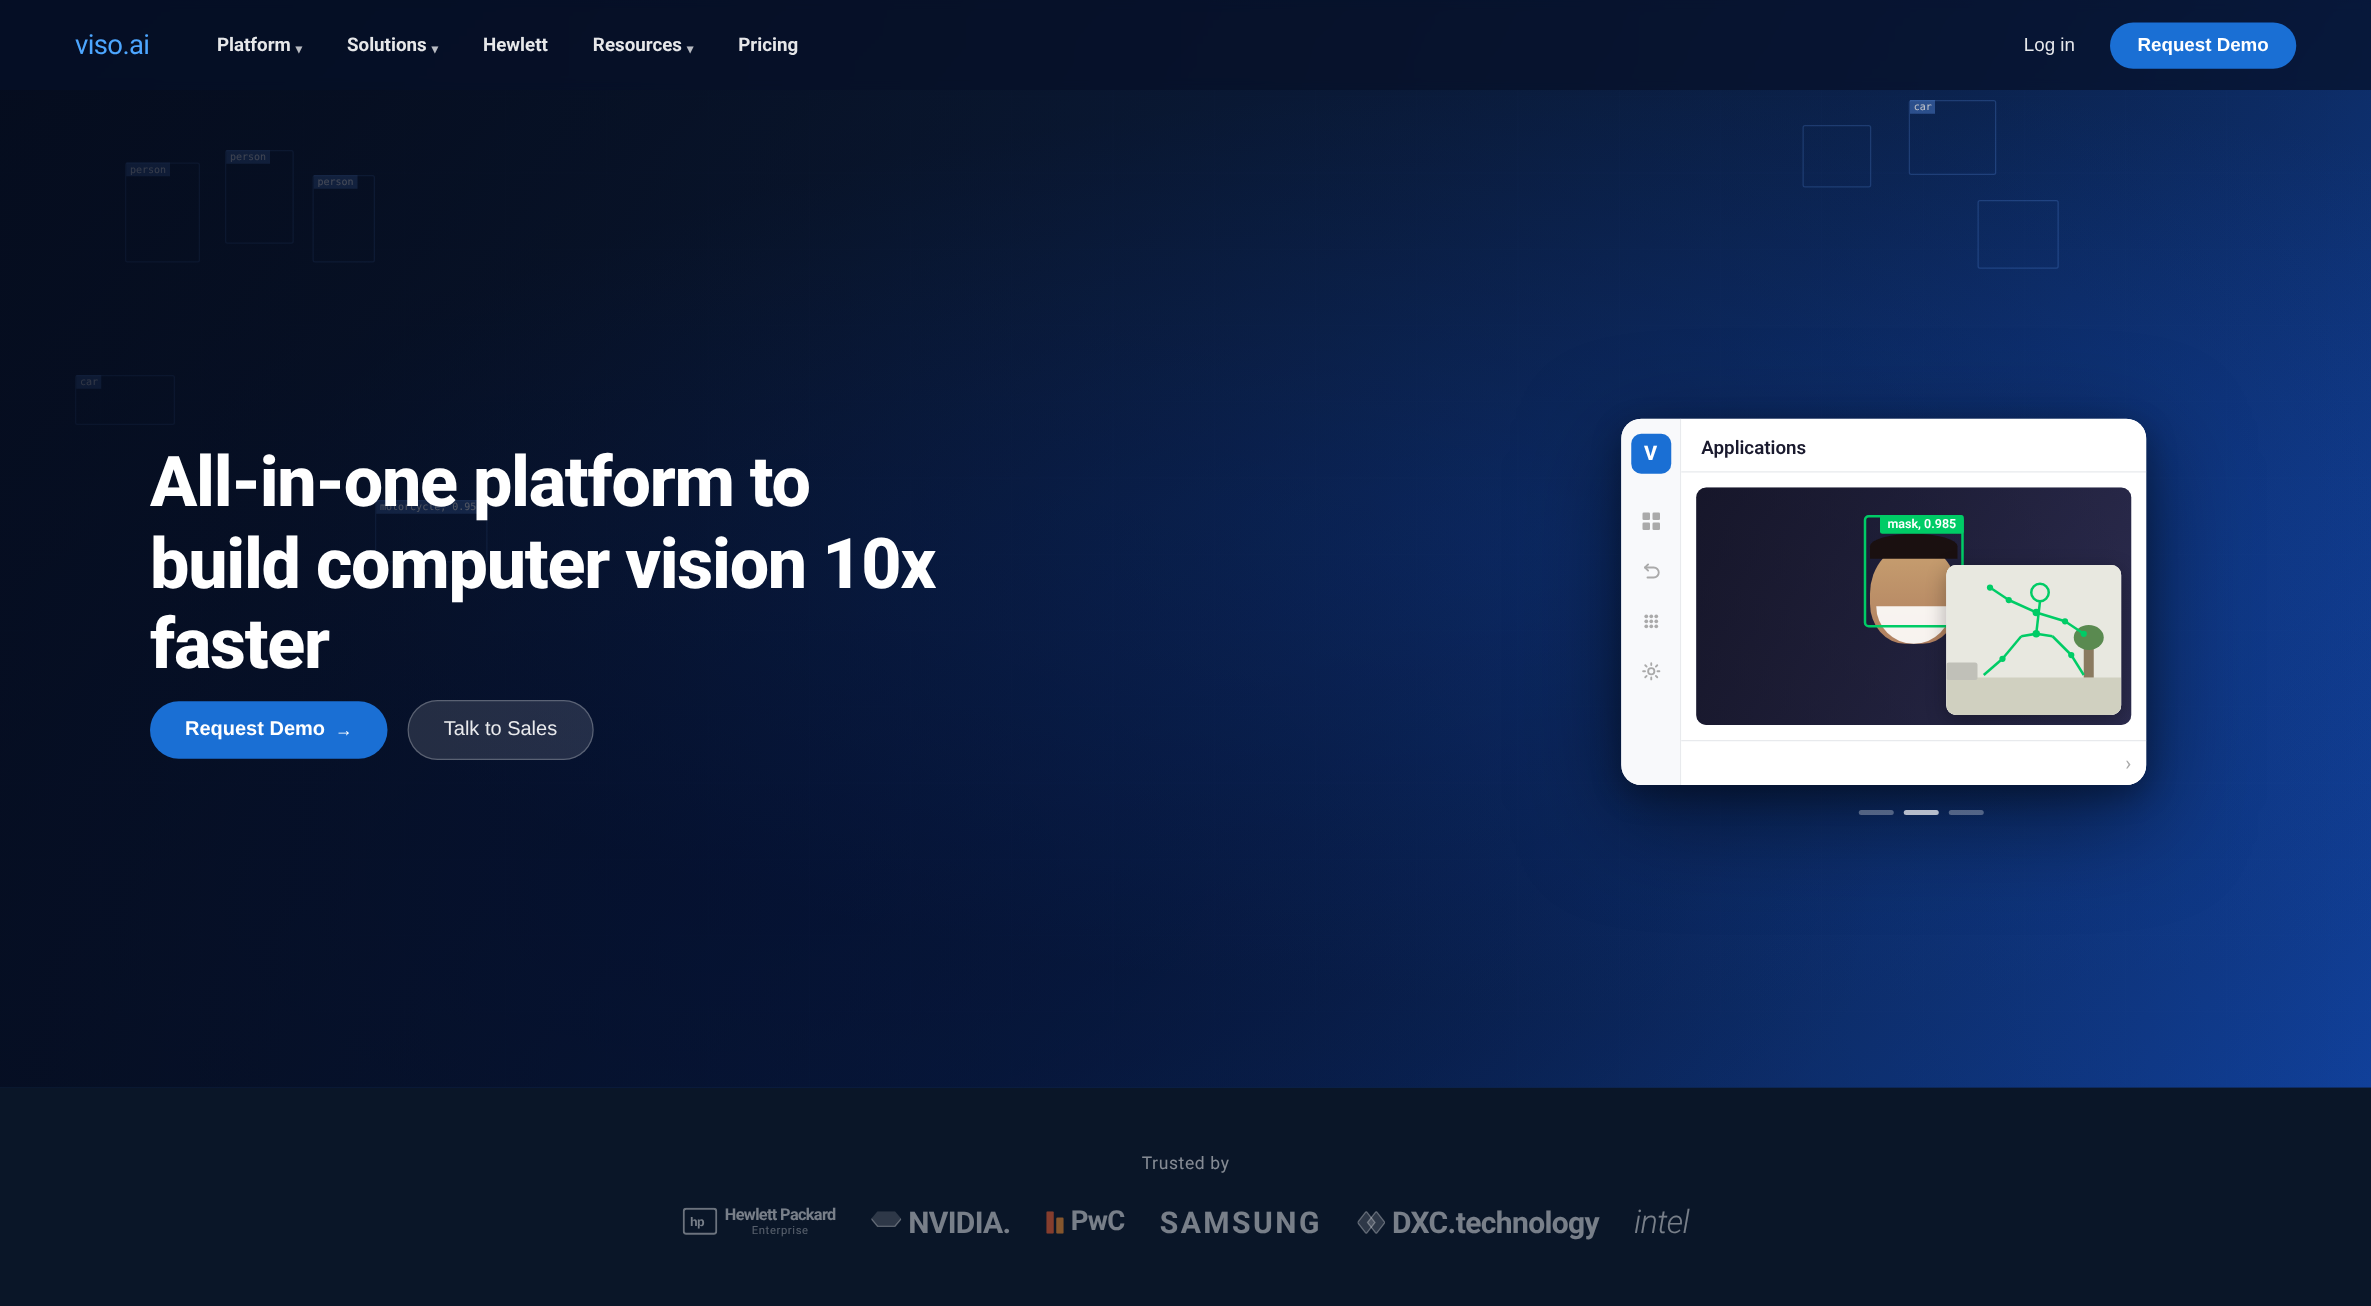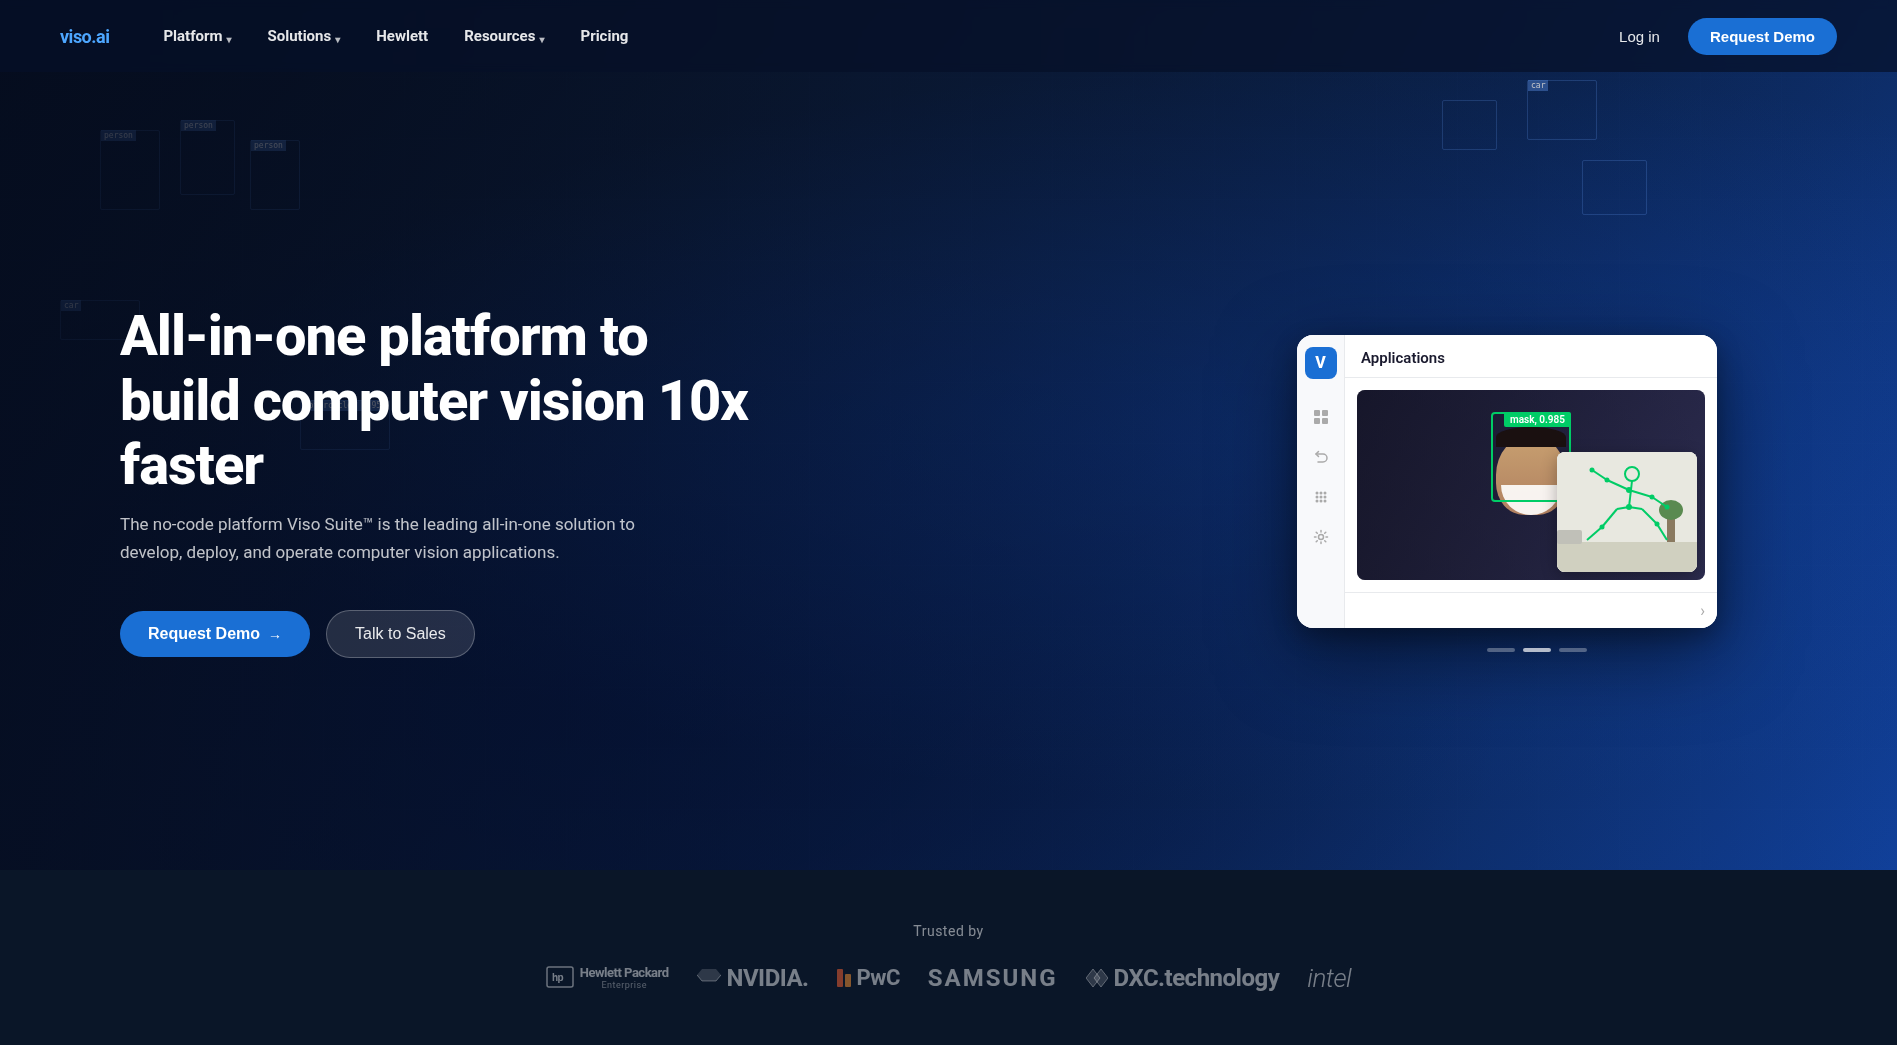--- a/index.html
+++ b/index.html
@@ -55,22 +55,22 @@
       backdrop-filter: blur(4px);
     }
 
     .navbar-left {
       display: flex;
       align-items: center;
       gap: 40px;
     }
 
     .logo {
-      font-size: 18px;
-      font-weight: 700;
+      font-size: 22px;
+      font-weight: 400;
       color: #fff;
       letter-spacing: -0.5px;
       text-decoration: none;
       text-align: center;
     }
 
     .logo span {
       color: #4da6ff;
     }
 
@@ -527,21 +527,20 @@
     <div class="navbar-right">
       <button class="btn-login">Log in</button>
       <button class="btn-demo">Request Demo</button>
     </div>
   </nav>
 
   <div class="hero-content">
 
     <div class="hero-text">
       <h1 class="hero-title">All-in-one platform to build computer vision 10x faster</h1>
-      <p class="hero-subtitle">The no-code platform Viso Suite™ is the leading all-in-one solution to develop, deploy, and operate computer vision applications.</p>
       <div class="hero-buttons">
         <button class="btn-request-demo">
           <span>Request Demo</span>
           <span class="arrow-icon">→</span>
         </button>
         <button class="btn-talk-sales">Talk to Sales</button>
       </div>
     </div>
 
     <div class="hero-mockup">

